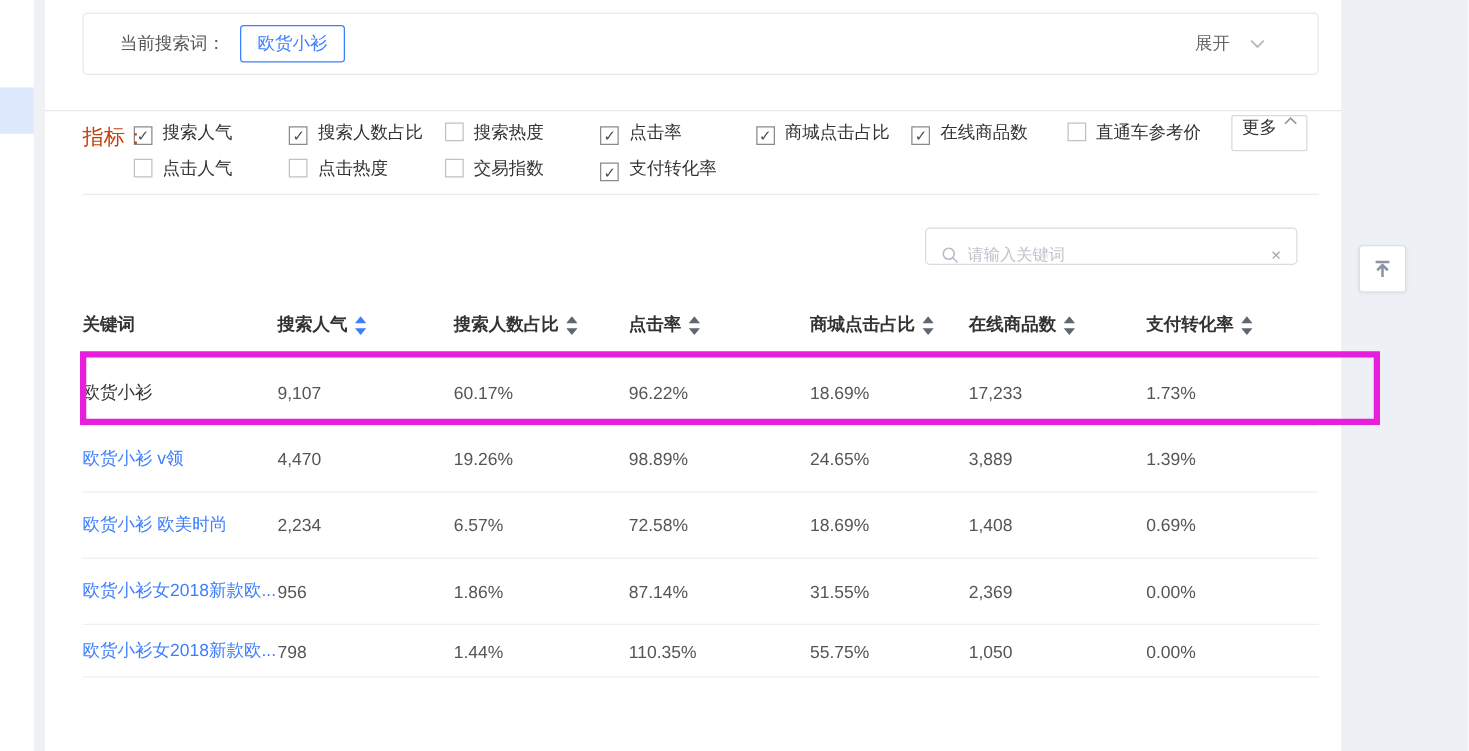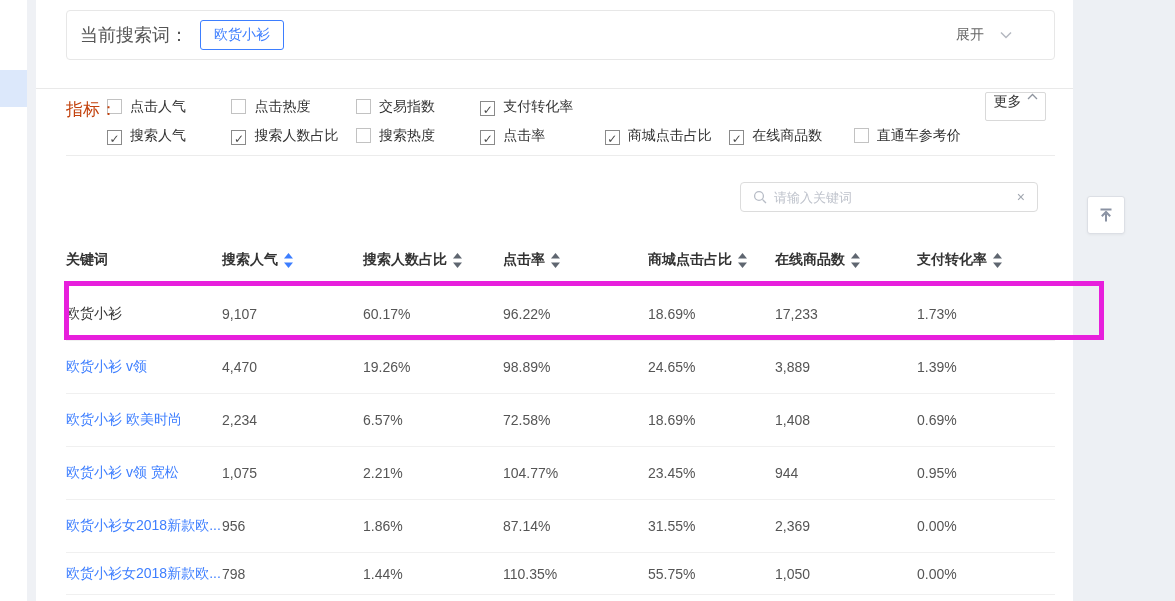--- a/index.html
+++ b/index.html
@@ -15,21 +15,21 @@
   .right-panel { position:absolute; left:1073px; top:0; width:102px; height:601px; background:#edf0f4; }
   .top-btn { position:absolute; left:1087px; top:196px; width:38px; height:38px; background:#fff;
              border:1px solid #dcdfe5; border-radius:3px; display:flex; align-items:center; justify-content:center;
              box-shadow:0 1px 3px rgba(0,0,0,.05); cursor:pointer; }
 
   
   .main { position:absolute; left:36px; top:0; width:1037px; height:601px; background:#fff; }
 
   .search-card { position:absolute; left:30px; top:10px; width:989px; height:50px;
                  border:1px solid #e7e7e7; border-radius:4px; display:flex; align-items:center; }
-  .search-card-label { margin-left:13px; font-size:18px; color:#555; }
+  .search-card-label { margin-left:29px; font-size:14px; color:#555; }
   .keyword-chip { margin-left:12px; border:1px solid #3d7eff; color:#3d7eff; background:#fff;
                   font-size:14px; padding:5px 13px; border-radius:3px; cursor:pointer; }
   .expand { margin-left:auto; margin-right:42px; font-size:14px; color:#666; display:flex; align-items:center; gap:16px; cursor:pointer; }
 
   .divider-top { position:absolute; left:0; top:88px; width:1037px; height:1px; background:#e9e9e9; }
   .divider-mid { position:absolute; left:30px; top:155px; width:989px; height:1px; background:#ececec; }
 
   .indicators { position:absolute; left:30px; top:97px; width:920px; }
   .ind-label { position:absolute; left:0; top:1px; font-size:17px; color:#c2410c; }
   .ind-row { margin-left:41px; height:16px; }
@@ -40,21 +40,21 @@
   .chk .mark { display:none; font-size:12px; color:#4a4a4a; font-weight:bold; }
   .chk.checked { border-color:#8a8a8a; }
   .chk.checked .mark { display:inline; }
   .chk-label { font-size:14px; color:#333; }
 
   .more-btn { position:absolute; left:949px; top:92px; width:61px; height:29px; background:#fff;
               border:1px solid #d9d9d9; border-radius:2px; font-size:14px; color:#333;
               display:flex; align-items:flex-start; justify-content:center; gap:5px; cursor:pointer; }
 
   .filter-box { position:absolute; left:704px; top:182px; width:298px; height:30px; border:1px solid #dcdcdc;
-                border-radius:4px; display:flex; align-items:center; padding:0 12px; background:#fff; }
+                border-radius:4px; display:flex; align-items:flex-end; padding:0 12px; background:#fff; }
   .filter-box input { border:none; outline:none; flex:1; font-size:13px; color:#333; margin-left:7px;
                       font-family:"Liberation Sans","DejaVu Sans",sans-serif; background:transparent; }
   .filter-box input::placeholder { color:#bfc3cc; }
   .clear-x { color:#a0a6af; font-size:14px; cursor:pointer; line-height:1; }
 
   .table { position:absolute; left:30px; top:240px; width:989px; }
   .tr { display:flex; }
   .thead { height:48px; align-items:flex-start; padding-top:11px; }
   .th { font-size:14px; font-weight:bold; color:#333; display:flex; align-items:center; gap:6px; }
   .row { height:53px; align-items:center; border-bottom:1px solid #f0f0f0; font-size:14px; color:#555; }
@@ -92,54 +92,54 @@
       </span>
     </div>
 
     <div class="divider-top"></div>
 
     <div class="indicators">
       <span class="ind-label">指标：</span>
 
       <div class="ind-row">
         <label class="chk-item">
+          <span class="chk checked"><span class="mark">✓</span></span><span class="chk-label">搜索人气</span>
+        </label>
+        <label class="chk-item">
+          <span class="chk checked"><span class="mark">✓</span></span><span class="chk-label">搜索人数占比</span>
+        </label>
+        <label class="chk-item">
+          <span class="chk"></span><span class="chk-label">搜索热度</span>
+        </label>
+        <label class="chk-item">
+          <span class="chk checked"><span class="mark">✓</span></span><span class="chk-label">点击率</span>
+        </label>
+        <label class="chk-item">
+          <span class="chk checked"><span class="mark">✓</span></span><span class="chk-label">商城点击占比</span>
+        </label>
+        <label class="chk-item">
+          <span class="chk checked"><span class="mark">✓</span></span><span class="chk-label">在线商品数</span>
+        </label>
+        <label class="chk-item">
+          <span class="chk"></span><span class="chk-label">直通车参考价</span>
+        </label>
+      </div>
+
+      <div class="ind-row">
+        <label class="chk-item">
           <span class="chk"></span><span class="chk-label">点击人气</span>
         </label>
         <label class="chk-item">
           <span class="chk"></span><span class="chk-label">点击热度</span>
         </label>
         <label class="chk-item">
           <span class="chk"></span><span class="chk-label">交易指数</span>
         </label>
         <label class="chk-item">
           <span class="chk checked"><span class="mark">✓</span></span><span class="chk-label">支付转化率</span>
-        </label>
-      </div>
-
-      <div class="ind-row">
-        <label class="chk-item">
-          <span class="chk checked"><span class="mark">✓</span></span><span class="chk-label">搜索人气</span>
-        </label>
-        <label class="chk-item">
-          <span class="chk checked"><span class="mark">✓</span></span><span class="chk-label">搜索人数占比</span>
-        </label>
-        <label class="chk-item">
-          <span class="chk"></span><span class="chk-label">搜索热度</span>
-        </label>
-        <label class="chk-item">
-          <span class="chk checked"><span class="mark">✓</span></span><span class="chk-label">点击率</span>
-        </label>
-        <label class="chk-item">
-          <span class="chk checked"><span class="mark">✓</span></span><span class="chk-label">商城点击占比</span>
-        </label>
-        <label class="chk-item">
-          <span class="chk checked"><span class="mark">✓</span></span><span class="chk-label">在线商品数</span>
-        </label>
-        <label class="chk-item">
-          <span class="chk"></span><span class="chk-label">直通车参考价</span>
         </label>
       </div>
     </div>
 
     <div class="more-btn">
       <span>更多</span>
       <svg width="11" height="7" viewBox="0 0 11 7">
           <polyline points="1,6 5.5,1.5 10,6" fill="none" stroke="#8e949e" stroke-width="1.3"></polyline>
         </svg>
     </div>
@@ -235,29 +235,20 @@
         <div class="c6">1.39%</div>
       </div>
       <div class="tr row">
         <div class="c0 kw link">欧货小衫 欧美时尚</div>
         <div class="c1">2,234</div>
         <div class="c2">6.57%</div>
         <div class="c3">72.58%</div>
         <div class="c4">18.69%</div>
         <div class="c5">1,408</div>
         <div class="c6">0.69%</div>
-      </div>
-      <div class="tr row">
-        <div class="c0 kw link">欧货小衫 v领 宽松</div>
-        <div class="c1">1,075</div>
-        <div class="c2">2.21%</div>
-        <div class="c3">104.77%</div>
-        <div class="c4">23.45%</div>
-        <div class="c5">944</div>
-        <div class="c6">0.95%</div>
       </div>
       <div class="tr row">
         <div class="c0 kw link">欧货小衫女2018新款欧...</div>
         <div class="c1">956</div>
         <div class="c2">1.86%</div>
         <div class="c3">87.14%</div>
         <div class="c4">31.55%</div>
         <div class="c5">2,369</div>
         <div class="c6">0.00%</div>
       </div>

